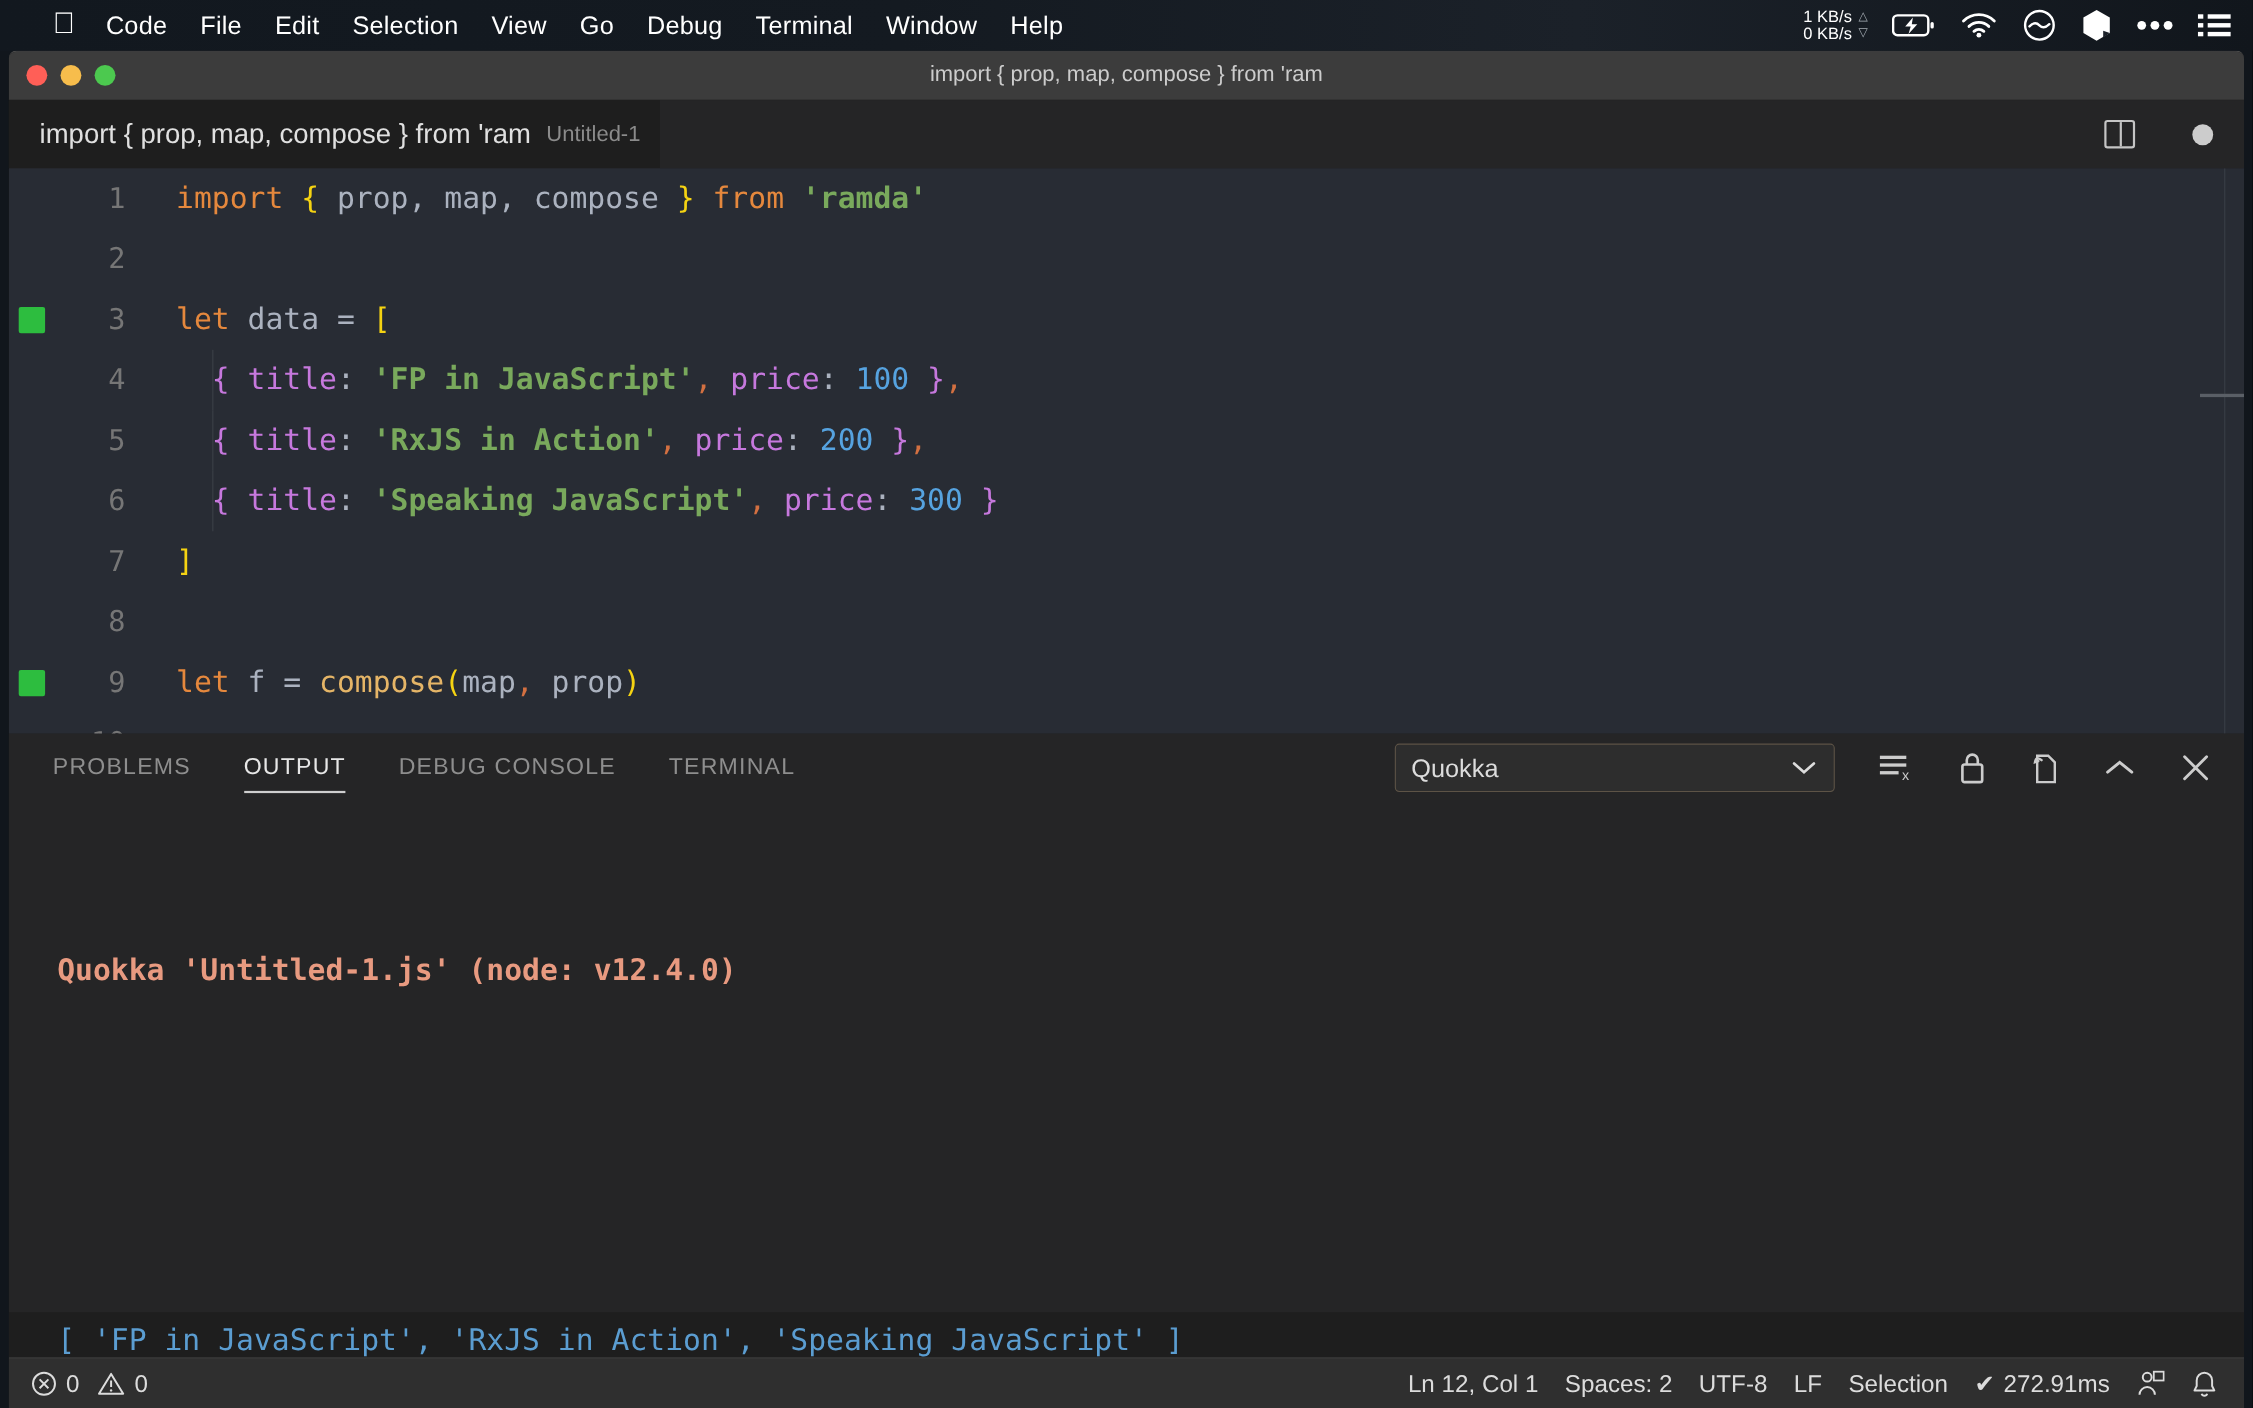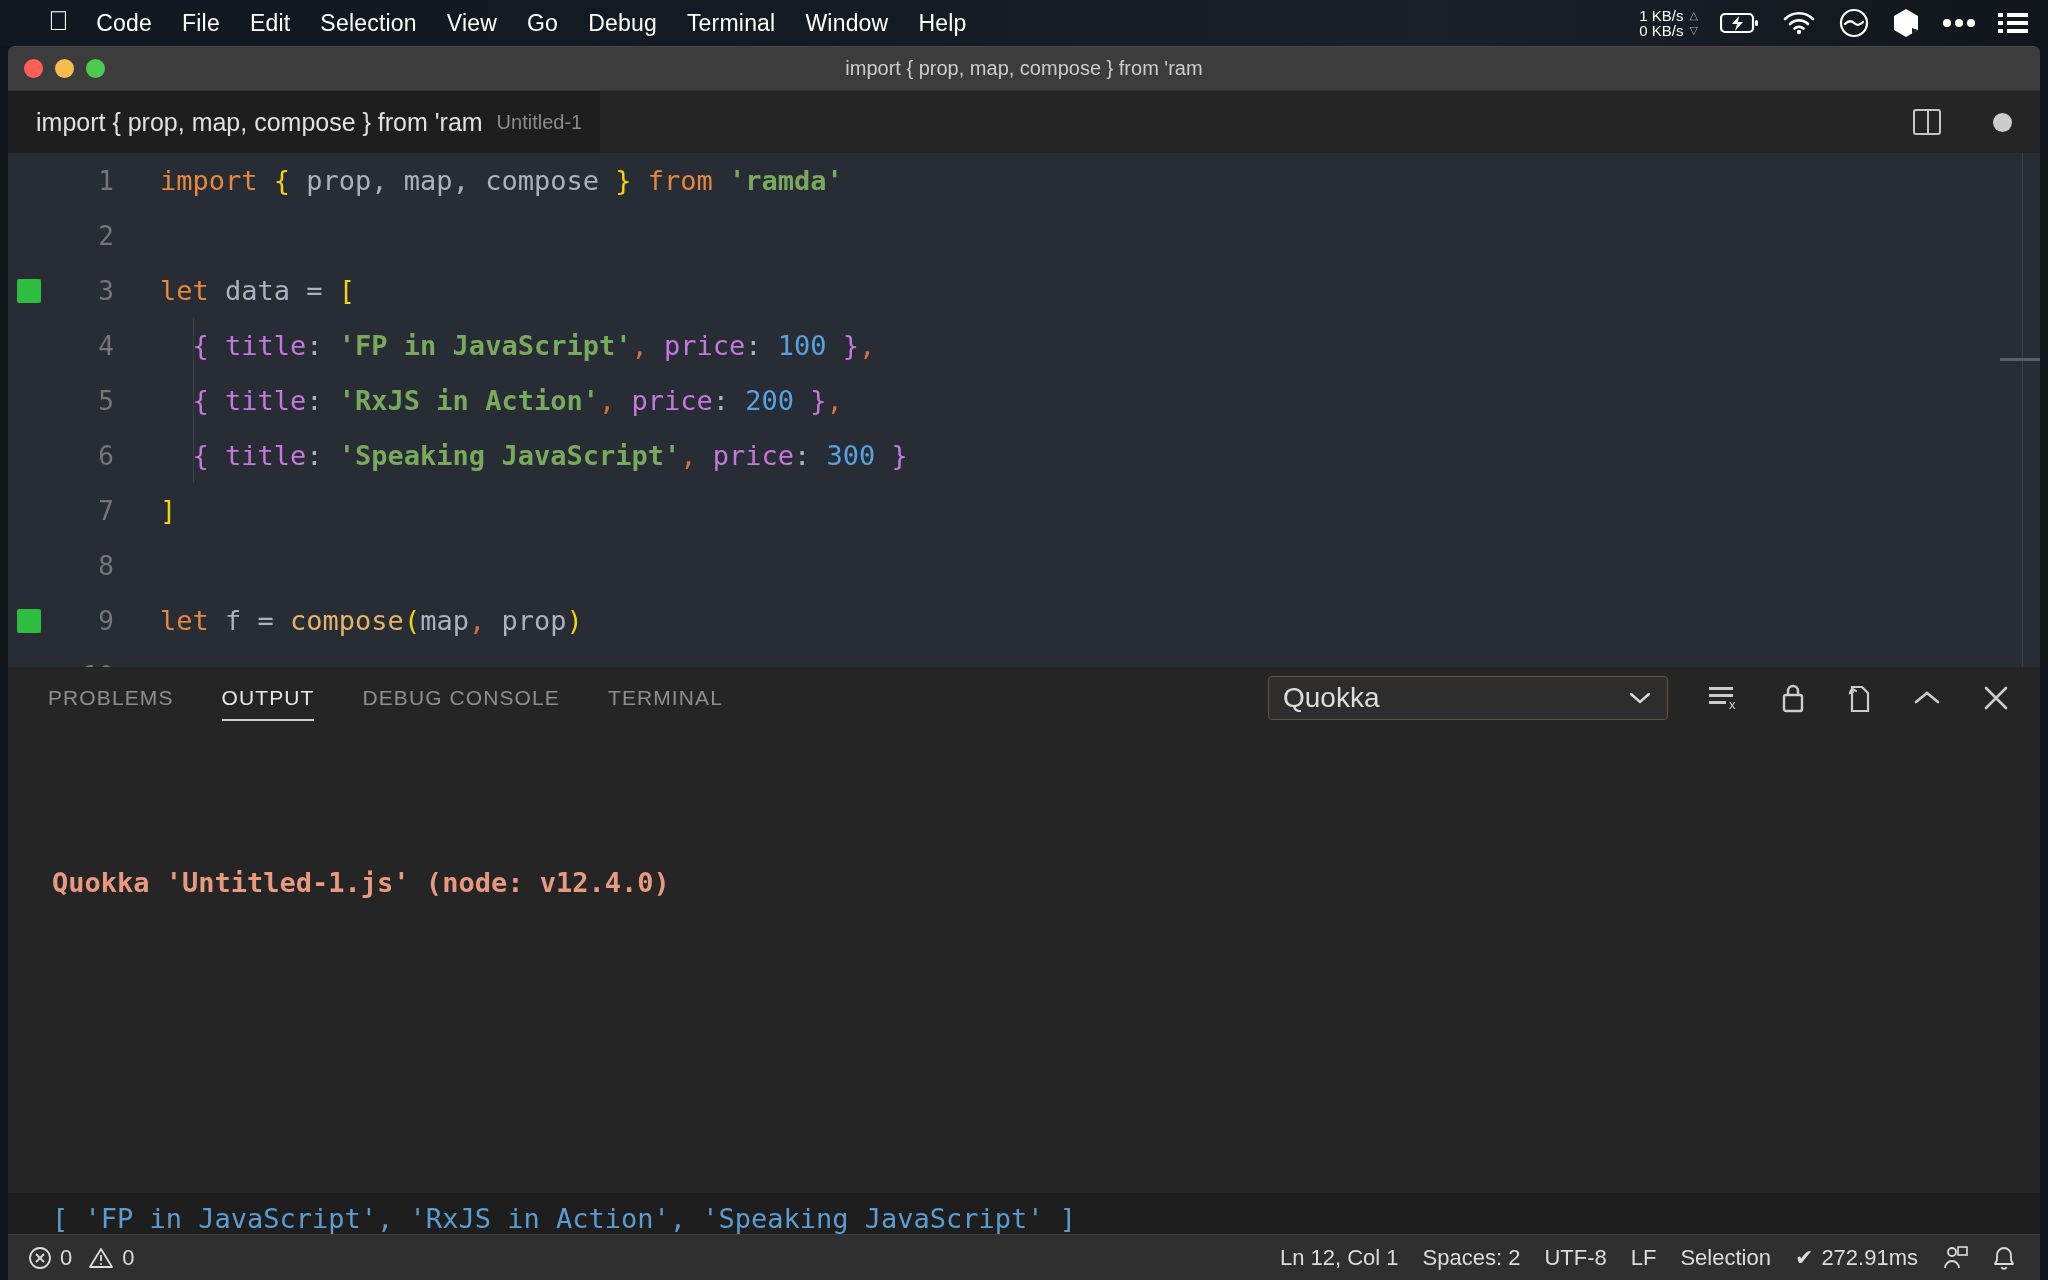--- a/index.html
+++ b/index.html
@@ -107,21 +107,21 @@
   .panel-tab.active { color:#e7e7e7; }
   .panel-tab.active:after {
     content:""; position:absolute; left:0; right:0; bottom:8px; height:2px; background:#cfcfcf;
   }
   .panel-actions { position:absolute; right:30px; display:flex; align-items:center; gap:40px; }
   .select-box {
     width:400px; height:44px; border:1px solid #5d5346; border-radius:4px;
     background:#2d2d2d; display:flex; align-items:center; padding:0 14px;
     justify-content:space-between;
   }
-  .select-box .sel-val { font-size:28px; color:#dcdcdc; }
+  .select-box .sel-val { font-size:23px; color:#dcdcdc; }
   .pa-icon { color:#cccccc; display:flex; align-items:center; justify-content:center; }
 
   .output {
     font-family:"DejaVu Sans Mono","Liberation Mono",monospace;
     font-size:27px; padding:14px 0 0 44px; line-height:56px; white-space:pre;
   }
   .out-head { color:#e89a80;font-weight:bold; }
   .out-blank { height:56px; }
   .out-arr { color:#5b9dd1; }
 

